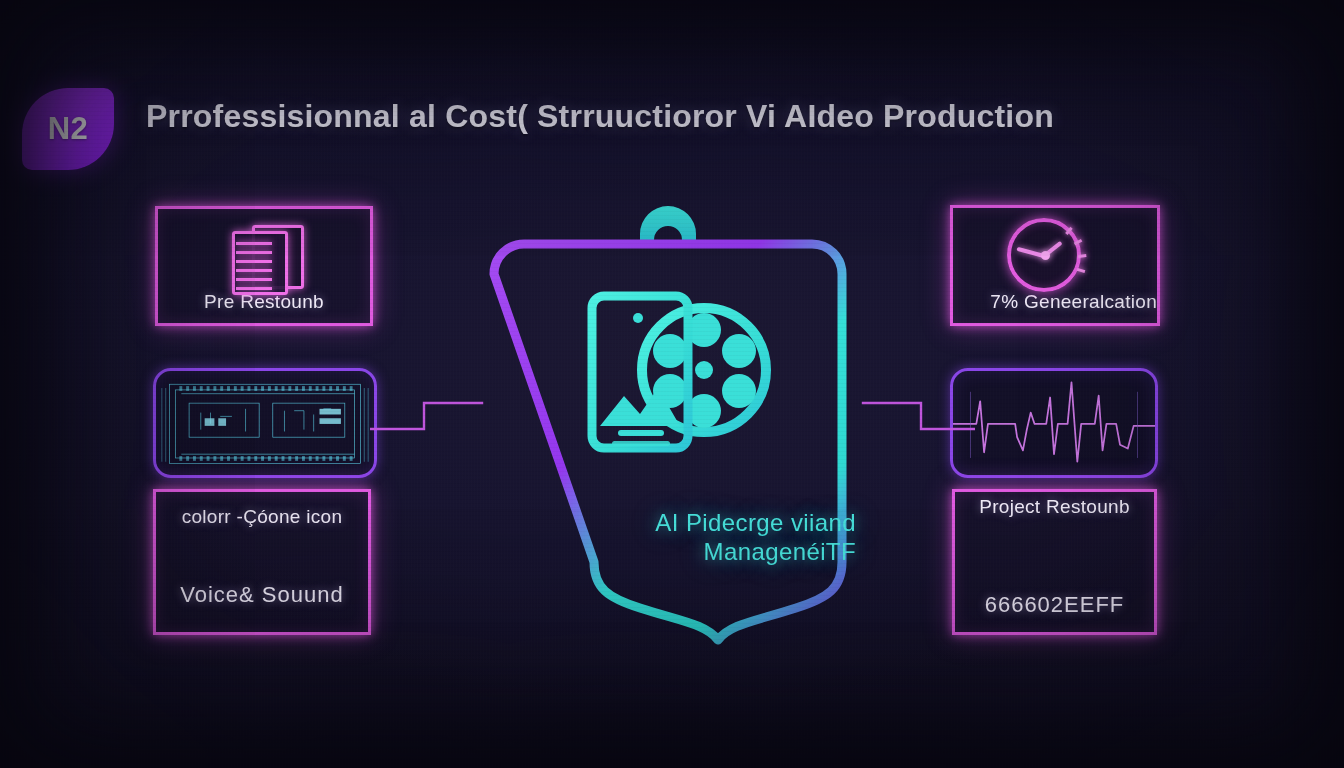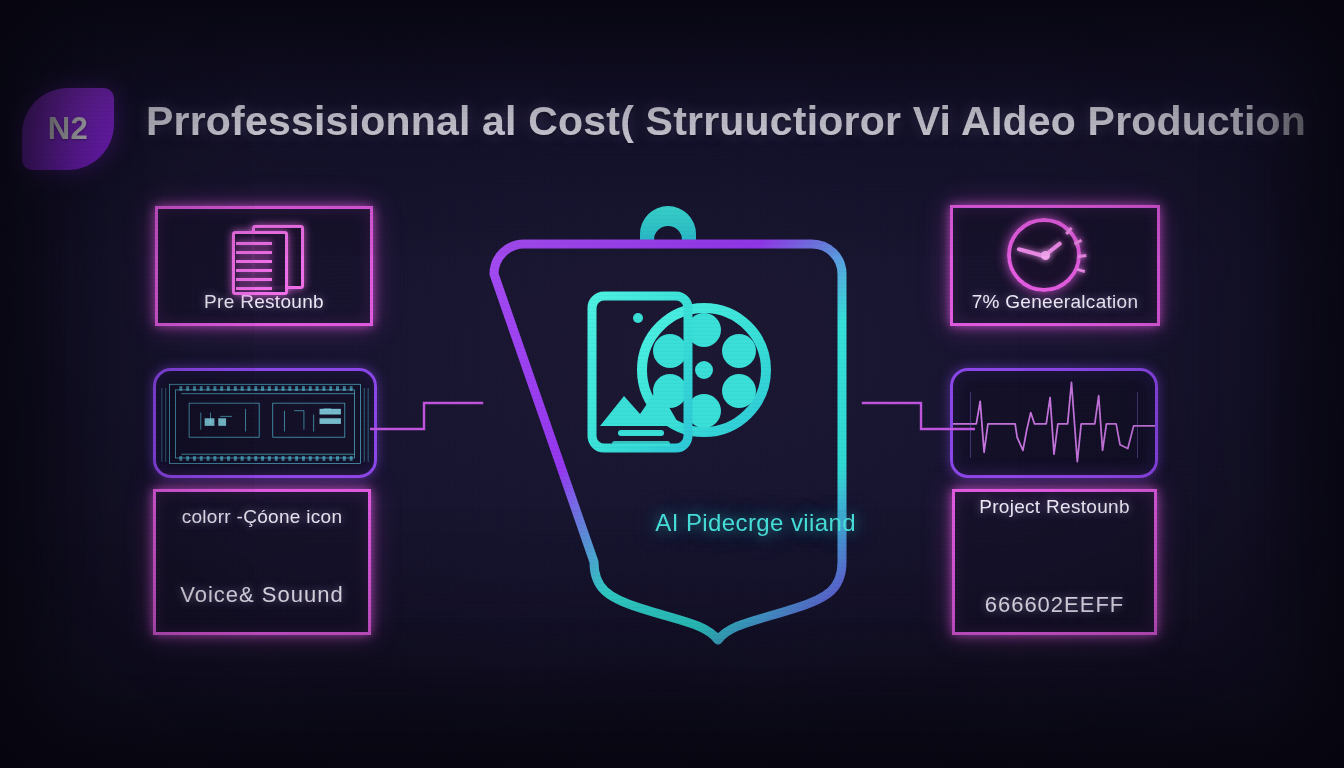--- a/index.html
+++ b/index.html
@@ -34,21 +34,21 @@
     border-radius: 46px 10px 46px 10px;
     display:flex; align-items:center; justify-content:center;
     box-shadow:0 0 24px rgba(150,45,235,.45);
   }
   .logo-badge span{
     color:#fff; font-size:31px; font-weight:700; letter-spacing:.5px;
     text-shadow:0 1px 3px rgba(0,0,0,.35);
   }
   .page-title{
     position:absolute; left:146px; top:98px;
-    font-size:41px; font-weight:700; color:#eceaf6; letter-spacing:.2px;
+    font-size:32px; font-weight:700; color:#eceaf6; letter-spacing:.2px;
     white-space:nowrap;
     text-shadow:0 0 14px rgba(190,180,255,.28), 0 2px 3px rgba(0,0,0,.5);
   }
 
   
   .neon-card{
     position:absolute;
     border:3px solid #e05ae0;
     background:rgba(22,17,40,.30);
     box-shadow:
@@ -68,21 +68,21 @@
     color:#efeaf7; font-size:22px; letter-spacing:1px; margin-top:22px;
     text-shadow:0 0 9px rgba(220,200,255,.5); white-space:nowrap;
   }
 
   
   #card-pre-prod   { left:155px; top:206px; width:218px; height:120px; }
   #card-audio      { left:153px; top:489px; width:218px; height:146px;
                      justify-content:center; gap:32px; }
 
   
-  #card-timeline   { left:950px; top:205px; width:210px; height:121px; }
+  #card-timeline   { left:950px; top:205px; width:210px; height:121px;align-items:flex-end; }
   #card-project    { left:952px; top:489px; width:205px; height:146px;
                      justify-content:center; gap:52px; }
 
   
   .doc-icon{ position:absolute; left:68px; top:16px; width:90px; height:72px; }
   .doc-icon .sheet{
     position:absolute; border:3px solid #ef6fe8; border-radius:3px;
     box-shadow:0 0 8px rgba(239,111,232,.8);
   }
   .doc-icon .back { left:26px; top:0px;  width:52px; height:64px;
@@ -341,18 +341,19 @@
 
       <rect x="16" y="18" width="96" height="152" rx="12" ry="12" fill="none" stroke="url(#mediaGrad)" stroke-width="9"></rect>
       <circle cx="62" cy="40" r="5" fill="#3adfd8"></circle>
       <path d="M24 148 L48 118 L64 136 L82 110 L104 148 Z" fill="#3adfd8"></path>
       <rect x="42" y="152" width="46" height="6" rx="3" fill="#3adfd8"></rect>
       <rect x="36" y="163" width="58" height="5" rx="2.5" fill="#3adfd8" opacity="0.85"></rect>
     </svg>
 
     <div class="shield-text">
       <div>AI Pidecrge viiand</div>
+      <div>ManagenéiTF</div>
     </div>
   </div>
 
   <div id="noise"></div>
   <div id="vignette"></div>
 </div>
 
 </body></html>

